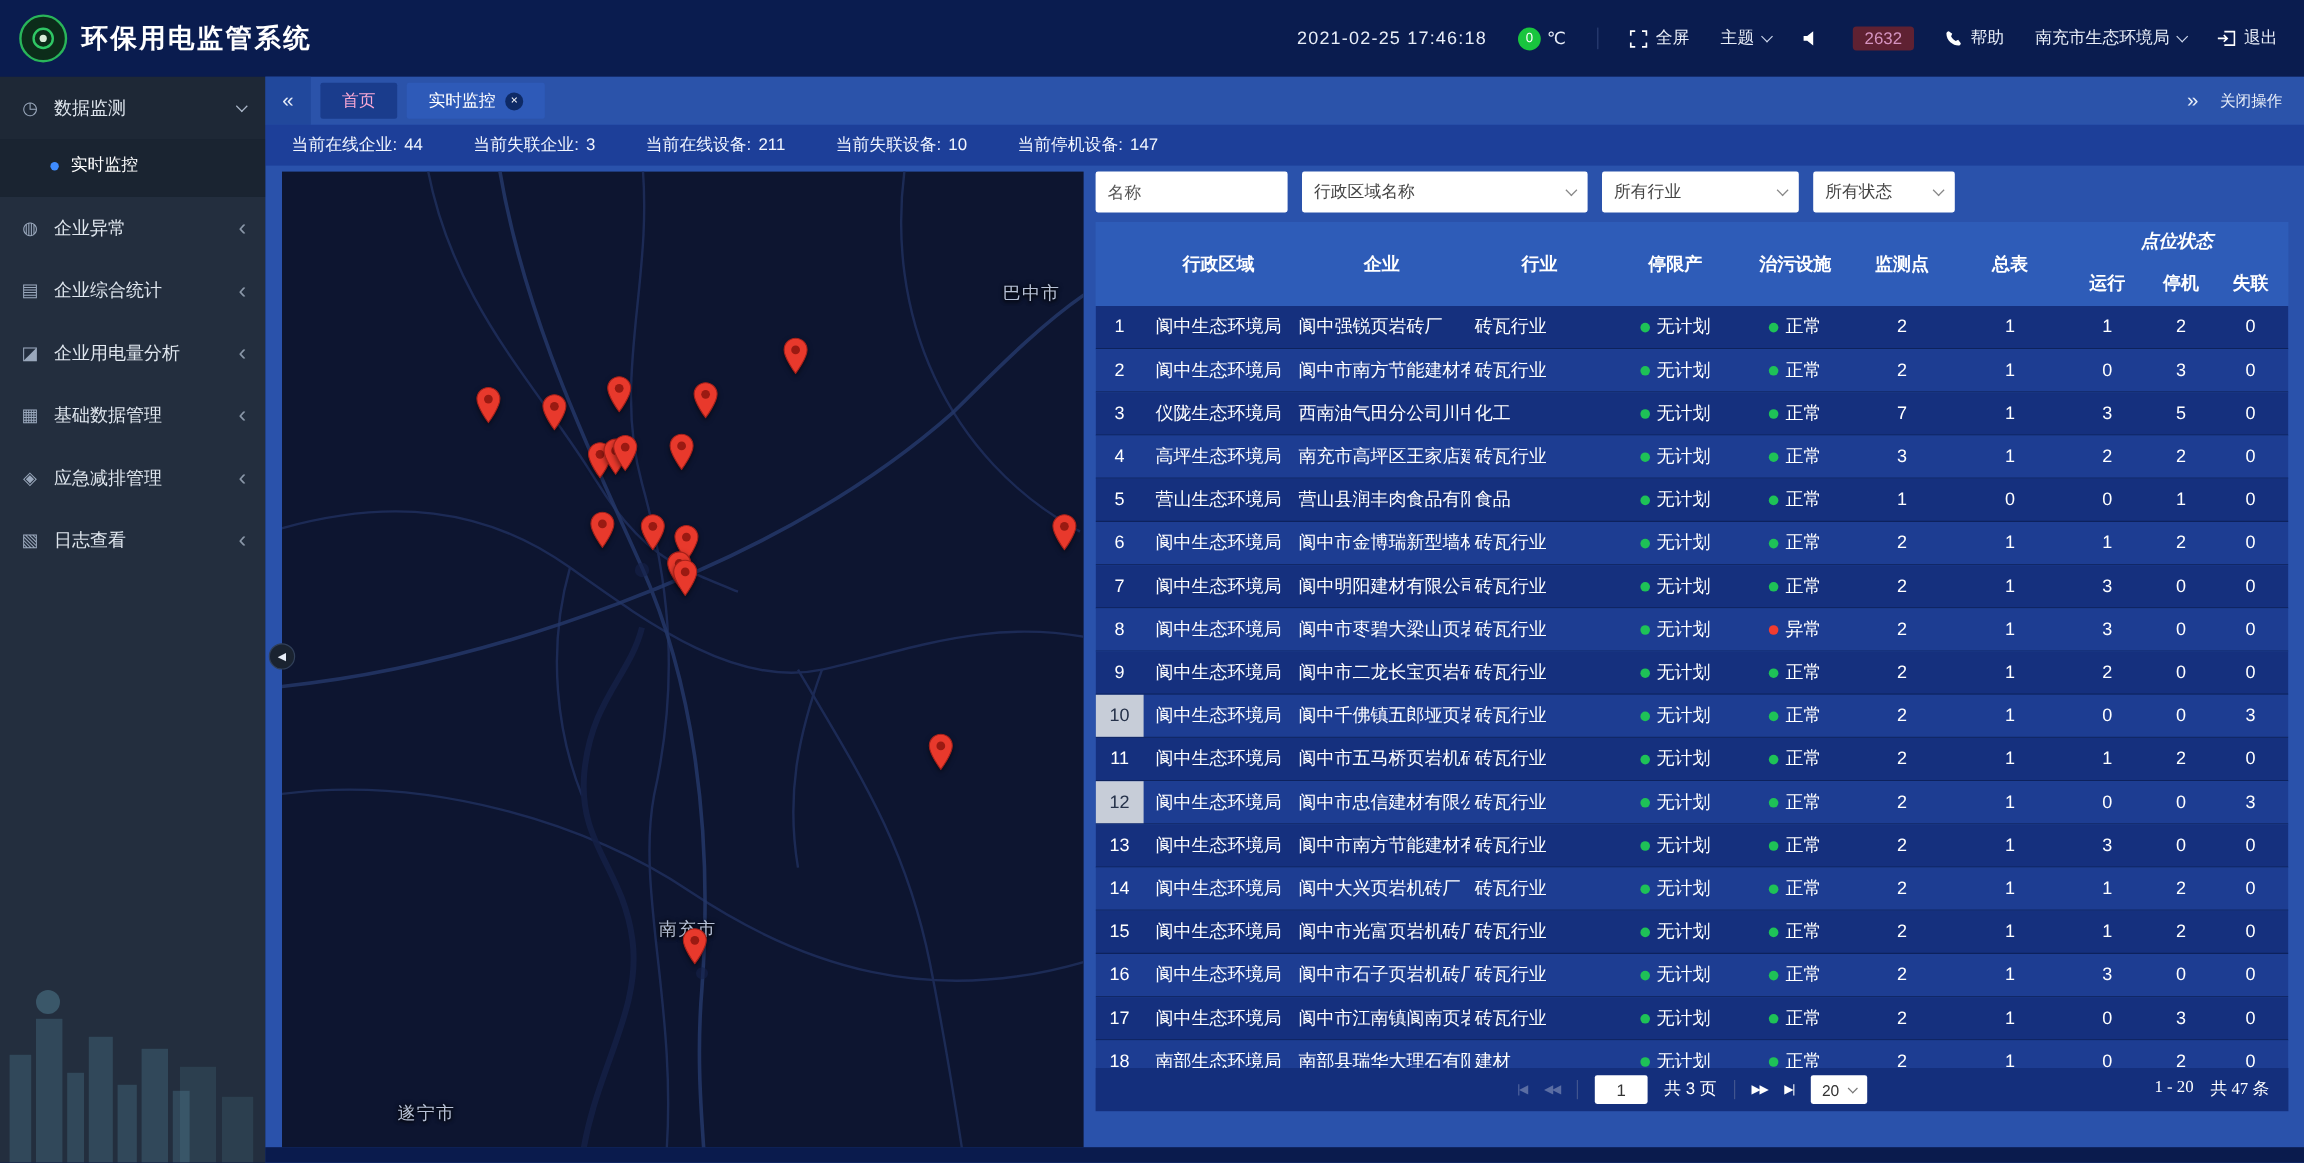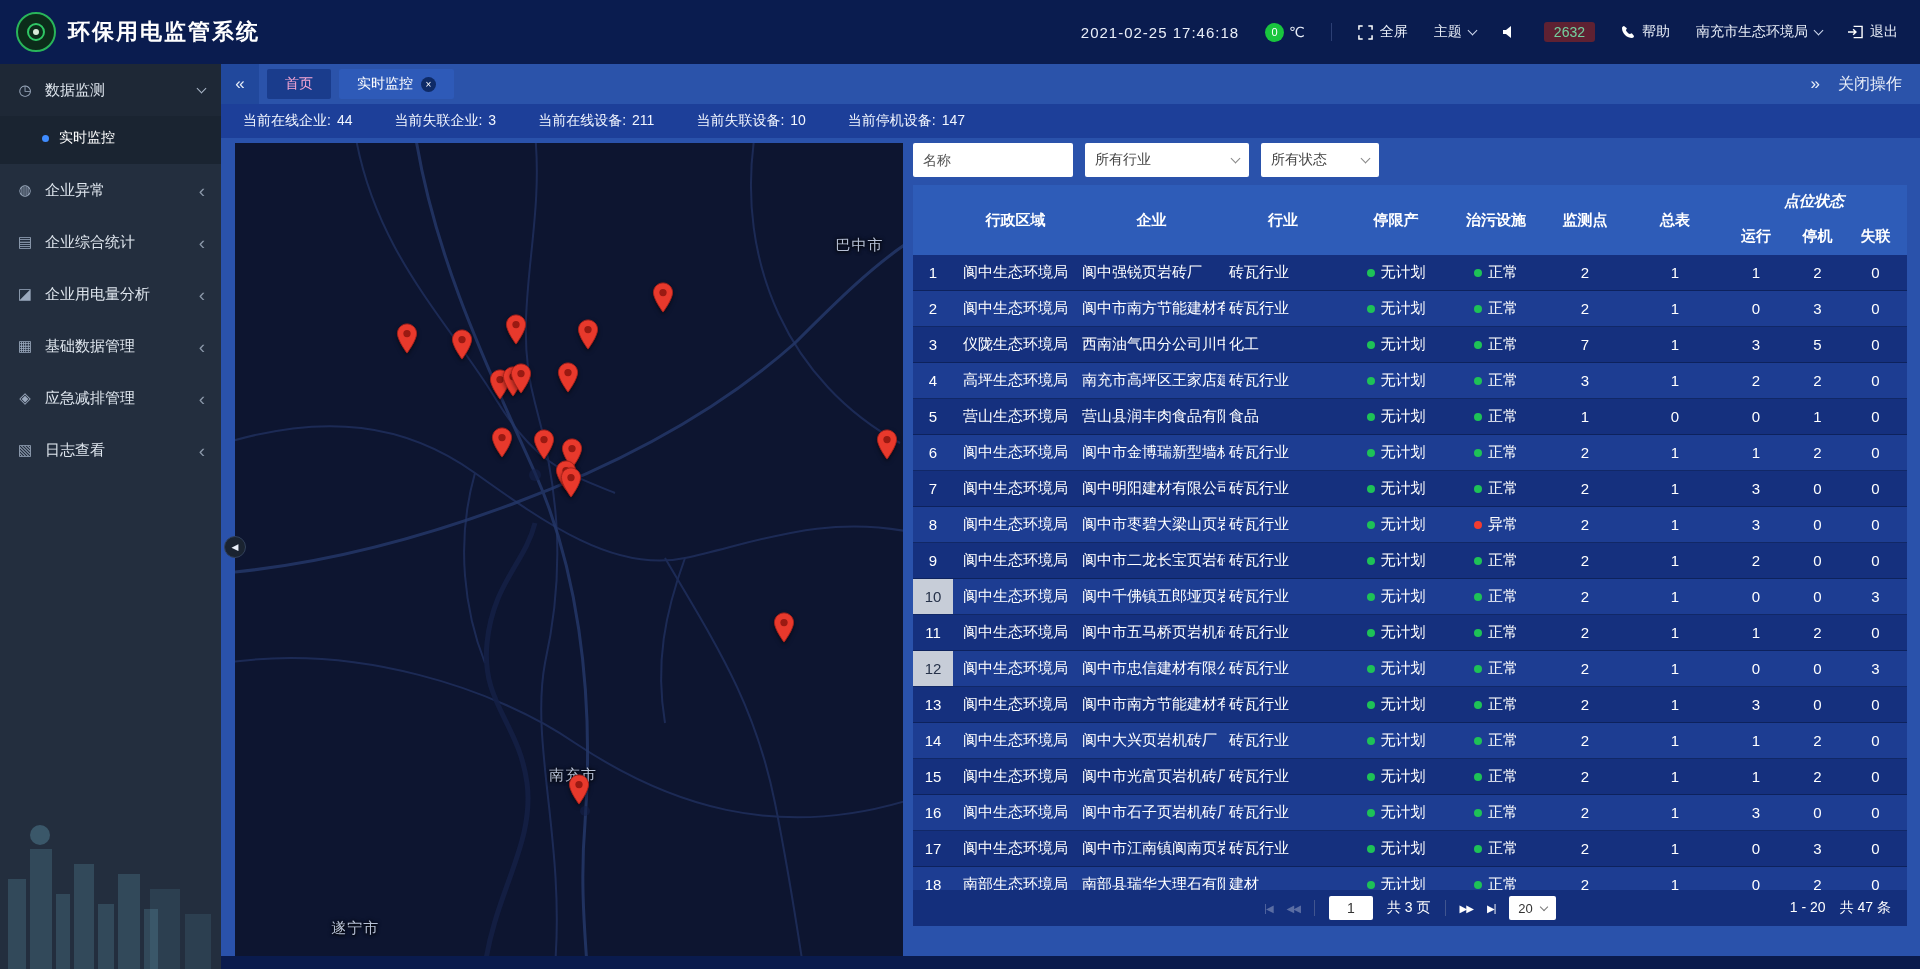--- a/index.html
+++ b/index.html
@@ -14,21 +14,21 @@
   .logo-dot { width:6px; height:6px; border-radius:50%; background:#d9ead9; }
   .app-title { font-size:22px; font-weight:bold; letter-spacing:2px; color:#ffffff; }
   .topbar-right { margin-left:auto; display:flex; align-items:center; gap:26px; font-size:14px; }
   .datetime { font-size:15px; letter-spacing:1px; }
   .temp-wrap { display:flex; align-items:center; gap:5px; }
   .temp-circle { width:19px; height:19px; border-radius:50%; background:#19c53e; color:#fff; font-size:11px;
     display:flex; align-items:center; justify-content:center; }
   .hbtn { display:flex; align-items:center; gap:7px; cursor:pointer; white-space:nowrap; }
   .caret { width:7px; height:7px; border-right:1.5px solid #cfd9ee; border-bottom:1.5px solid #cfd9ee;
     transform:rotate(45deg); margin-top:-4px; }
-  .notif-badge { background:#6e222d; color:#86efac; border-radius:3px; padding:2px 10px; font-size:14px; opacity:.85; }
+  .notif-badge { background:#6e222d; color:#f9a8d4; border-radius:3px; padding:2px 10px; font-size:14px; opacity:.85; }
   .hdivider { width:1px; height:18px; background:#2c3f74; }
 
   
   .app-body { display:flex; height:905px; }
   .sidebar { width:221px; background:#232e3e; flex-shrink:0; position:relative; overflow:hidden; }
   .main { flex:1; min-width:0; display:flex; flex-direction:column; background:#2a52ab; }
 
   
   .side-item { height:52px; display:flex; align-items:center; gap:11px; padding:0 16px;
     color:#dfe6ee; font-size:15px; cursor:pointer; }
@@ -48,21 +48,21 @@
   
   .tabbar { height:40px; background:#2b53aa; display:flex; align-items:center; color:#e8eef8; }
   .tab-scroll { width:38px; height:40px; background:#21489c; display:flex; align-items:center;
     justify-content:center; font-size:17px; cursor:pointer; flex-shrink:0; }
   .tab { height:30px; display:flex; align-items:center; padding:0 18px; margin-left:8px;
     font-size:14px; border-radius:2px; cursor:pointer; background:#1a3c8c; color:#f9a8d4; }
   .tab.active { background:#2e5ab8; color:#ffffff; }
   .tab-close { width:15px; height:15px; border-radius:50%; background:#0e2a66; color:#fff; font-size:10px;
     display:flex; align-items:center; justify-content:center; margin-left:8px; cursor:pointer; }
   .tabbar-right { margin-left:auto; display:flex; align-items:center; gap:18px; padding-right:18px; }
-  .close-ops { font-size:16px; cursor:pointer; }
+  .close-ops { font-size:13px; cursor:pointer; }
 
   
   .statsbar { height:34px; background:#1d3f99; display:flex; align-items:center; gap:42px;
     padding-left:22px; color:#f2f6ff; font-size:14px; }
   .stat { display:flex; gap:6px; }
 
   
   .content { height:818px; display:flex; gap:10px; padding:5px 13px 0 14px; }
   .bottom-strip { flex:1; background:#0a1b4d; }
 
@@ -113,21 +113,21 @@
     align-items:center; gap:14px; }
   .pbtn { font-size:10px; letter-spacing:-1px; cursor:pointer; user-select:none; }
   .pbtn.disabled { color:#5a6da3; cursor:default; }
   .pdivider { width:1px; height:16px; background:#41558f; }
   .page-input { width:44px; height:24px; background:#fff; color:#333; text-align:center; border:none;
     border-radius:2px; font-size:14px; outline:none; }
   .psize { background:#fff; color:#333; height:24px; border-radius:2px; display:flex; align-items:center;
     padding:0 9px; gap:8px; font-size:13px; cursor:pointer; }
   .psize .sel-chev { width:6px; height:6px; border-right:1.5px solid #777; border-bottom:1.5px solid #777;
     transform:rotate(45deg); margin-top:-3px; }
-  .range-wrap { margin-left:auto; padding-right:16px; z-index:1; display:flex; gap:14px; }
+  .range-wrap { margin-left:auto; padding-right:16px; z-index:1; display:flex; gap:14px;font-family:Liberation Serif, serif; }
 </style>
 </head>
 <body>
 
 <header class="topbar">
   <div class="logo">
     <div class="logo-inner">
       <div class="logo-dot"></div>
     </div>
   </div>
@@ -386,20 +386,24 @@
           </div>
         <div class="collapse-handle">
           <span>◀</span>
         </div>
       </div>
 
       <div class="right-panel">
 
         <div class="filters">
           <input class="f-input" placeholder="名称" style="">
+          <div class="f-select w-region">
+            <span>行政区域名称</span>
+            <span class="sel-chev"></span>
+          </div>
           <div class="f-select w-industry">
             <span>所有行业</span>
             <span class="sel-chev"></span>
           </div>
           <div class="f-select w-status">
             <span>所有状态</span>
             <span class="sel-chev"></span>
           </div>
         </div>
 

